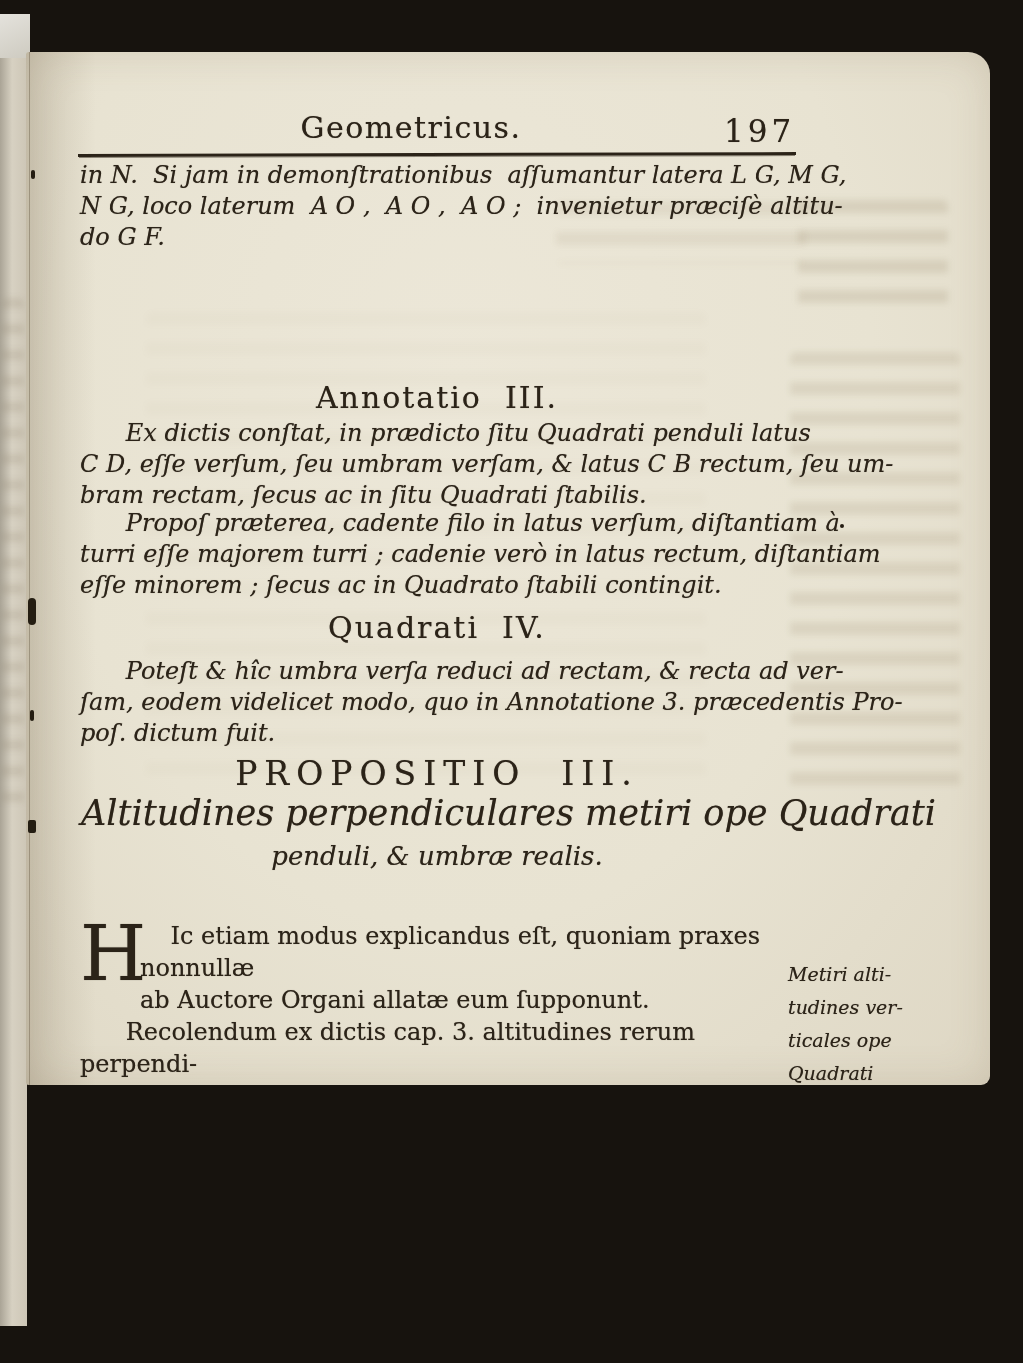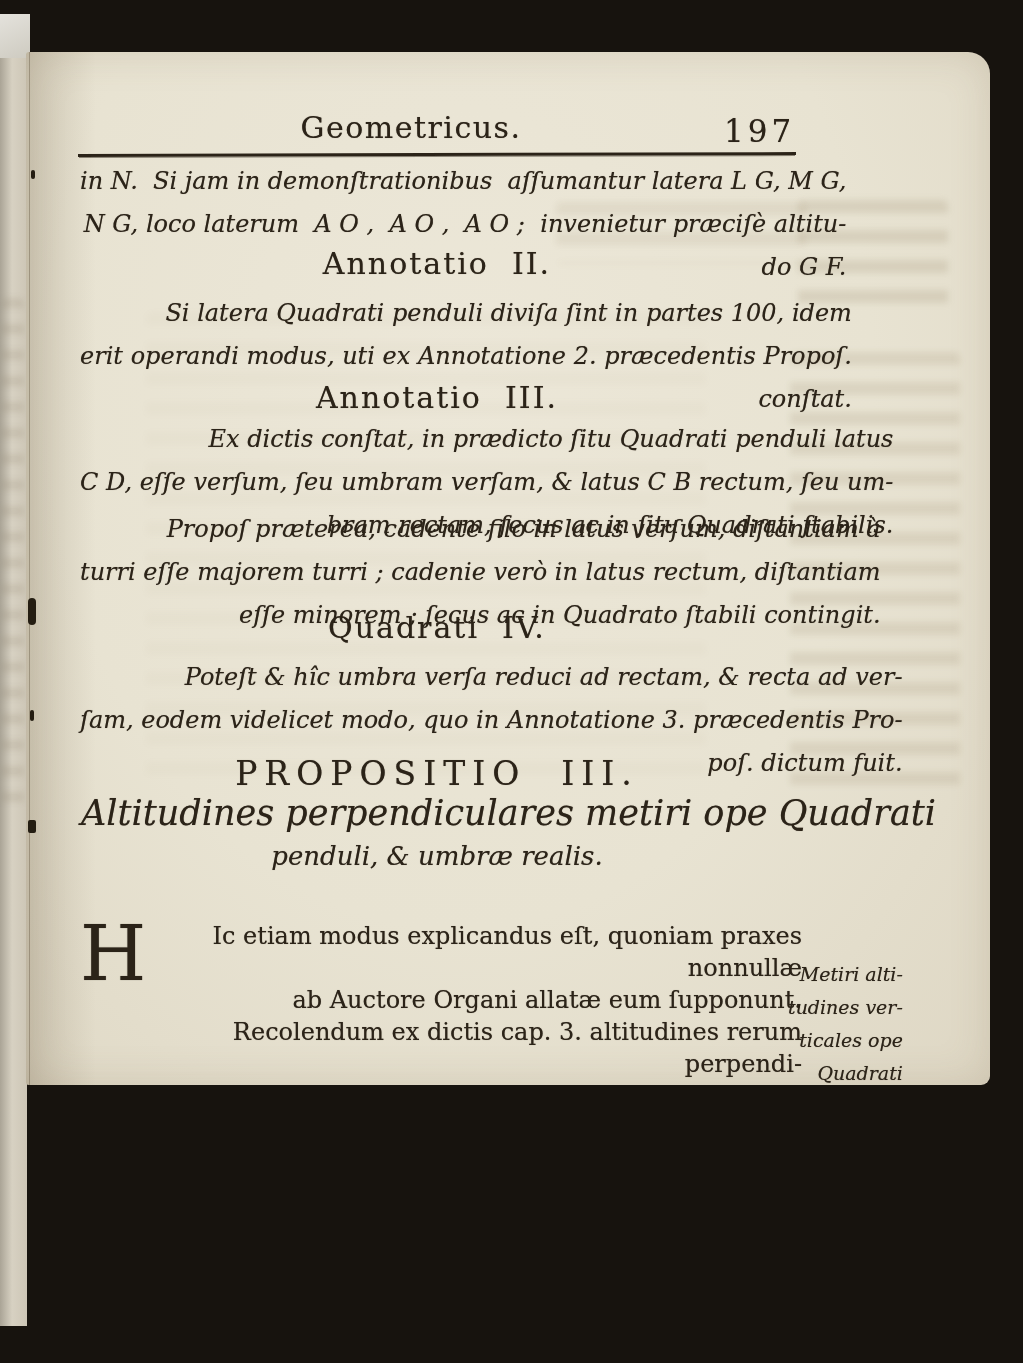--- a/index.html
+++ b/index.html
@@ -37,30 +37,30 @@
   .ghost.g1{left:772px;top:148px;width:150px;height:120px;}
   .ghost.g2{left:764px;top:300px;width:170px;height:440px;opacity:.85;}
   .ghost.g3{left:760px;top:1090px;width:165px;height:130px;opacity:.8;}
   .ghost.g4{left:20px;top:1222px;width:125px;height:70px;opacity:.9;}
   .ghost.g5{left:530px;top:150px;width:250px;height:62px;opacity:.6;}
   .ghost.g6{left:120px;top:260px;width:560px;height:470px;opacity:.18;}
   .ghost.strip{position:absolute;left:2px;top:240px;width:22px;height:520px;
     filter:blur(3px);opacity:.6;
     background:repeating-linear-gradient(180deg,rgba(120,105,80,.25) 0 10px,rgba(120,105,80,0) 10px 26px);}
 
-  .tb{position:absolute;white-space:pre;text-shadow:0 0 .7px rgba(43,35,24,.55);text-align:right;}
+  .tb{position:absolute;white-space:pre;text-shadow:0 0 .7px rgba(43,35,24,.55);}
   .italic{font-style:italic;}
   .center{text-align:center;}
 
   .running-title{left:55px;top:58px;width:660px;font-size:30px;letter-spacing:1.5px;}
   .page-number{left:698px;top:61px;font-size:31px;letter-spacing:4px;}
   .rule{position:absolute;left:52px;top:101px;width:718px;height:3px;background:#2b2318;
     transform:rotate(-.15deg);box-shadow:0 2px 0 -1px rgba(43,35,24,.5);}
 
-  .para{font-size:24px;line-height:43px;}
+  .para{font-size:24px;line-height:31px;}
   .intro{left:54px;top:108px;}
   .annot-h{font-size:30px;letter-spacing:2px;width:712px;left:55px;}
   .h2{top:194px;} .p2{left:54px;top:240px;}
   .h3{top:328px;} .p3a{left:54px;top:366px;} .p3b{left:54px;top:456px;}
   .h4{top:558px;} .p4{left:54px;top:604px;}
 
   .prop-h{left:55px;top:702px;width:712px;font-size:33px;letter-spacing:7px;}
   .sub1{left:55px;top:741px;width:712px;font-size:35px;}
   .sub2{left:55px;top:789px;width:712px;font-size:26px;}
 
@@ -100,24 +100,20 @@
   <div class="speck s6"></div>
 
   <div class="tb center running-title">Geometricus.</div>
   <div class="tb page-number">197</div>
   <div class="rule"></div>
 
   <div class="tb para italic intro">in N.  Si jam in demonſtrationibus  aſſumantur latera L G, M G,
 N G, loco laterum  A O ,  A O ,  A O ;  invenietur præciſè altitu-
 do G F.</div>
 
-  <div class="tb center annot-h h2">Annotatio  II.</div>
-  <div class="tb para italic p2">      Si latera Quadrati penduli diviſa ſint in partes 100, idem
-erit operandi modus, uti ex Annotatione 2. præcedentis Propoſ.
-conſtat.</div>
 
   <div class="tb center annot-h h3">Annotatio  III.</div>
   <div class="tb para italic p3a">      Ex dictis conſtat, in prædicto ſitu Quadrati penduli latus
 C D, eſſe verſum, ſeu umbram verſam, &amp; latus C B rectum, ſeu um-
 bram rectam, ſecus ac in ſitu Quadrati ſtabilis.</div>
   <div class="tb para italic p3b">      Propoſ præterea, cadente filo in latus verſum, diſtantiam à
 turri eſſe majorem turri ; cadenie verò in latus rectum, diſtantiam
 eſſe minorem ; ſecus ac in Quadrato ſtabili contingit.</div>
 
   <div class="tb center annot-h h4">Quadrati  IV.</div>

